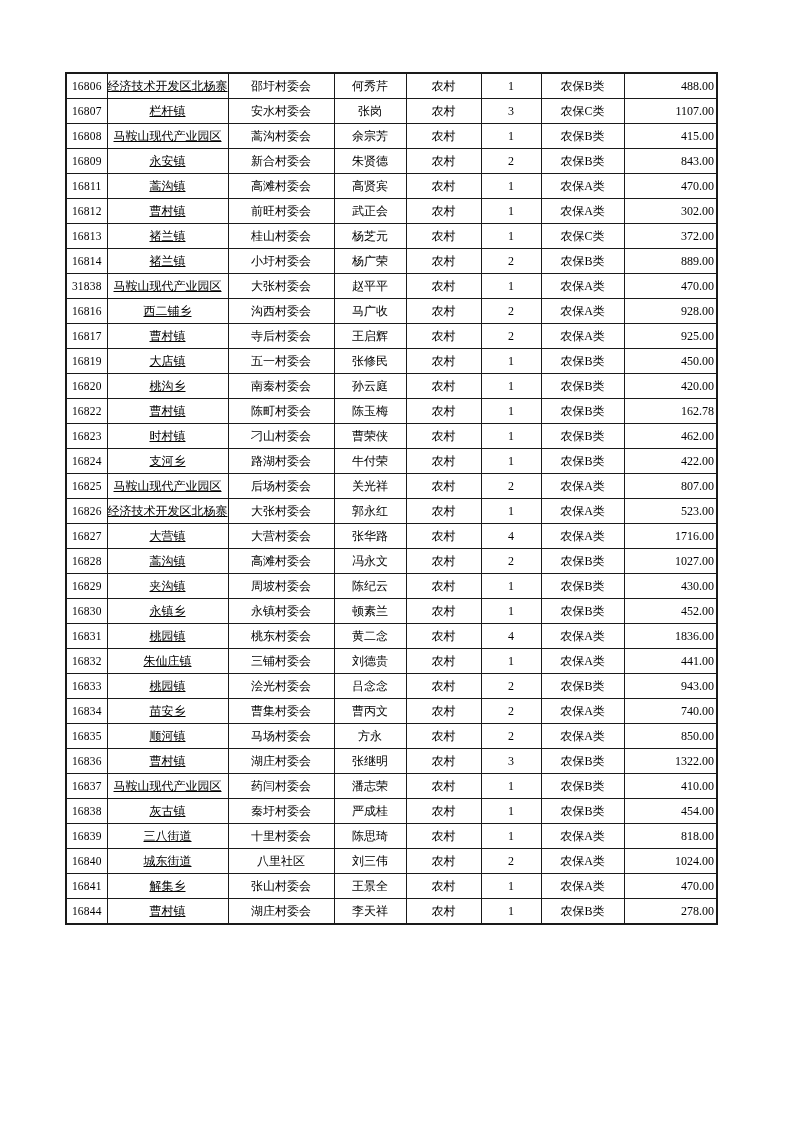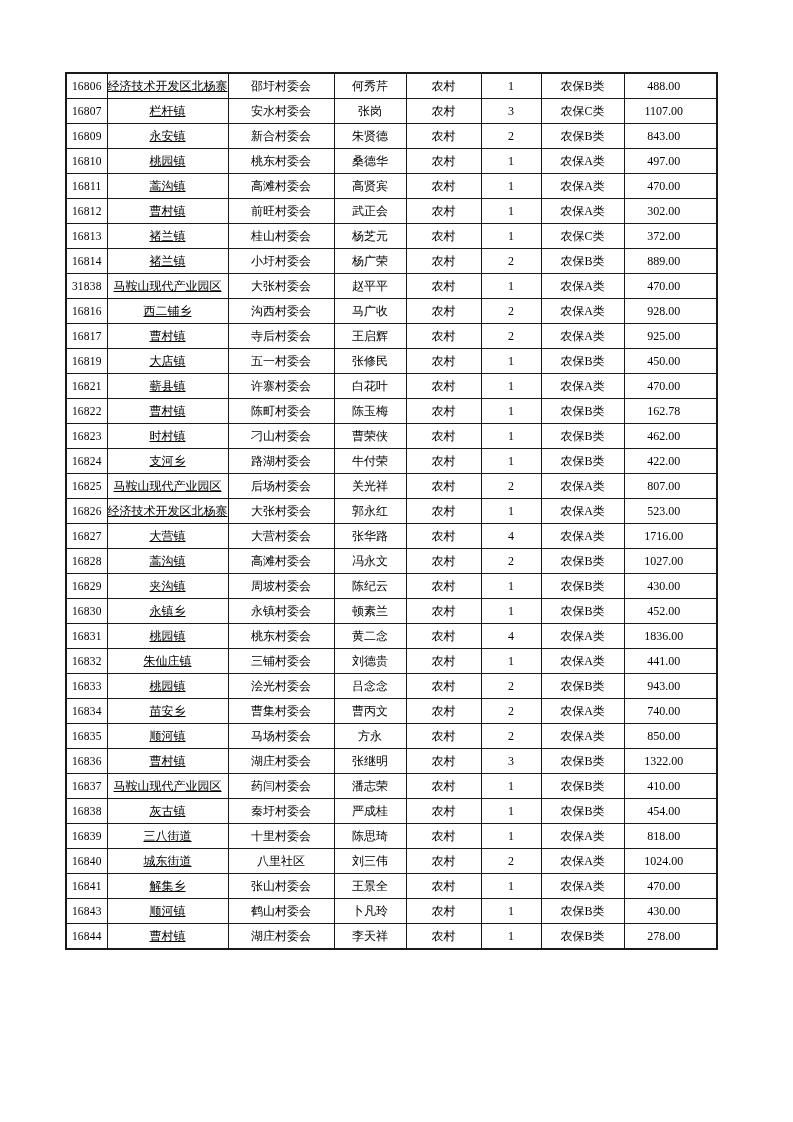--- a/index.html
+++ b/index.html
@@ -34,21 +34,21 @@
     text-align: center;
     vertical-align: middle;
     white-space: nowrap;
     overflow: hidden;
   }
   
   table.records td.col-0 { font-size: 11.5px; letter-spacing: 0.2px; }
   
   table.records td.col-1 { overflow: hidden; text-decoration: underline; }
   
-  table.records td.col-7 { text-align: center; padding-right: 13px; }
+  table.records td.col-7 { text-align: right; padding-right: 2px; }
 </style>
 </head>
 <body>
 
 <div class="sheet">
   <table class="records">
     <colgroup>
       <col style="width:41px">
       <col style="width:71px">
       <col style="width:106px">
@@ -73,40 +73,40 @@
           <td class="col-0">16807</td>
           <td class="col-1">栏杆镇</td>
           <td class="col-2">安水村委会</td>
           <td class="col-3">张岗</td>
           <td class="col-4">农村</td>
           <td class="col-5">3</td>
           <td class="col-6">农保C类</td>
           <td class="col-7">1107.00</td>
         </tr>
         <tr>
+          <td class="col-0">16808</td>
+          <td class="col-1">马鞍山现代产业园区</td>
+          <td class="col-2">蒿沟村委会</td>
+          <td class="col-3">余宗芳</td>
+          <td class="col-4">农村</td>
+          <td class="col-5">1</td>
+          <td class="col-6">农保B类</td>
+          <td class="col-7">415.00</td>
+        </tr>
+        <tr>
           <td class="col-0">16809</td>
           <td class="col-1">永安镇</td>
           <td class="col-2">新合村委会</td>
           <td class="col-3">朱贤德</td>
           <td class="col-4">农村</td>
           <td class="col-5">2</td>
           <td class="col-6">农保B类</td>
           <td class="col-7">843.00</td>
         </tr>
         <tr>
-          <td class="col-0">16810</td>
-          <td class="col-1">桃园镇</td>
-          <td class="col-2">桃东村委会</td>
-          <td class="col-3">桑德华</td>
-          <td class="col-4">农村</td>
-          <td class="col-5">1</td>
-          <td class="col-6">农保A类</td>
-          <td class="col-7">497.00</td>
-        </tr>
-        <tr>
           <td class="col-0">16811</td>
           <td class="col-1">蒿沟镇</td>
           <td class="col-2">高滩村委会</td>
           <td class="col-3">高贤宾</td>
           <td class="col-4">农村</td>
           <td class="col-5">1</td>
           <td class="col-6">农保A类</td>
           <td class="col-7">470.00</td>
         </tr>
         <tr>
@@ -173,28 +173,28 @@
           <td class="col-0">16819</td>
           <td class="col-1">大店镇</td>
           <td class="col-2">五一村委会</td>
           <td class="col-3">张修民</td>
           <td class="col-4">农村</td>
           <td class="col-5">1</td>
           <td class="col-6">农保B类</td>
           <td class="col-7">450.00</td>
         </tr>
         <tr>
-          <td class="col-0">16821</td>
-          <td class="col-1">蕲县镇</td>
-          <td class="col-2">许寨村委会</td>
-          <td class="col-3">白花叶</td>
-          <td class="col-4">农村</td>
-          <td class="col-5">1</td>
-          <td class="col-6">农保A类</td>
-          <td class="col-7">470.00</td>
+          <td class="col-0">16820</td>
+          <td class="col-1">桃沟乡</td>
+          <td class="col-2">南秦村委会</td>
+          <td class="col-3">孙云庭</td>
+          <td class="col-4">农村</td>
+          <td class="col-5">1</td>
+          <td class="col-6">农保B类</td>
+          <td class="col-7">420.00</td>
         </tr>
         <tr>
           <td class="col-0">16822</td>
           <td class="col-1">曹村镇</td>
           <td class="col-2">陈町村委会</td>
           <td class="col-3">陈玉梅</td>
           <td class="col-4">农村</td>
           <td class="col-5">1</td>
           <td class="col-6">农保B类</td>
           <td class="col-7">162.78</td>
@@ -381,30 +381,20 @@
         </tr>
         <tr>
           <td class="col-0">16841</td>
           <td class="col-1">解集乡</td>
           <td class="col-2">张山村委会</td>
           <td class="col-3">王景全</td>
           <td class="col-4">农村</td>
           <td class="col-5">1</td>
           <td class="col-6">农保A类</td>
           <td class="col-7">470.00</td>
-        </tr>
-        <tr>
-          <td class="col-0">16843</td>
-          <td class="col-1">顺河镇</td>
-          <td class="col-2">鹤山村委会</td>
-          <td class="col-3">卜凡玲</td>
-          <td class="col-4">农村</td>
-          <td class="col-5">1</td>
-          <td class="col-6">农保B类</td>
-          <td class="col-7">430.00</td>
         </tr>
         <tr>
           <td class="col-0">16844</td>
           <td class="col-1">曹村镇</td>
           <td class="col-2">湖庄村委会</td>
           <td class="col-3">李天祥</td>
           <td class="col-4">农村</td>
           <td class="col-5">1</td>
           <td class="col-6">农保B类</td>
           <td class="col-7">278.00</td>

